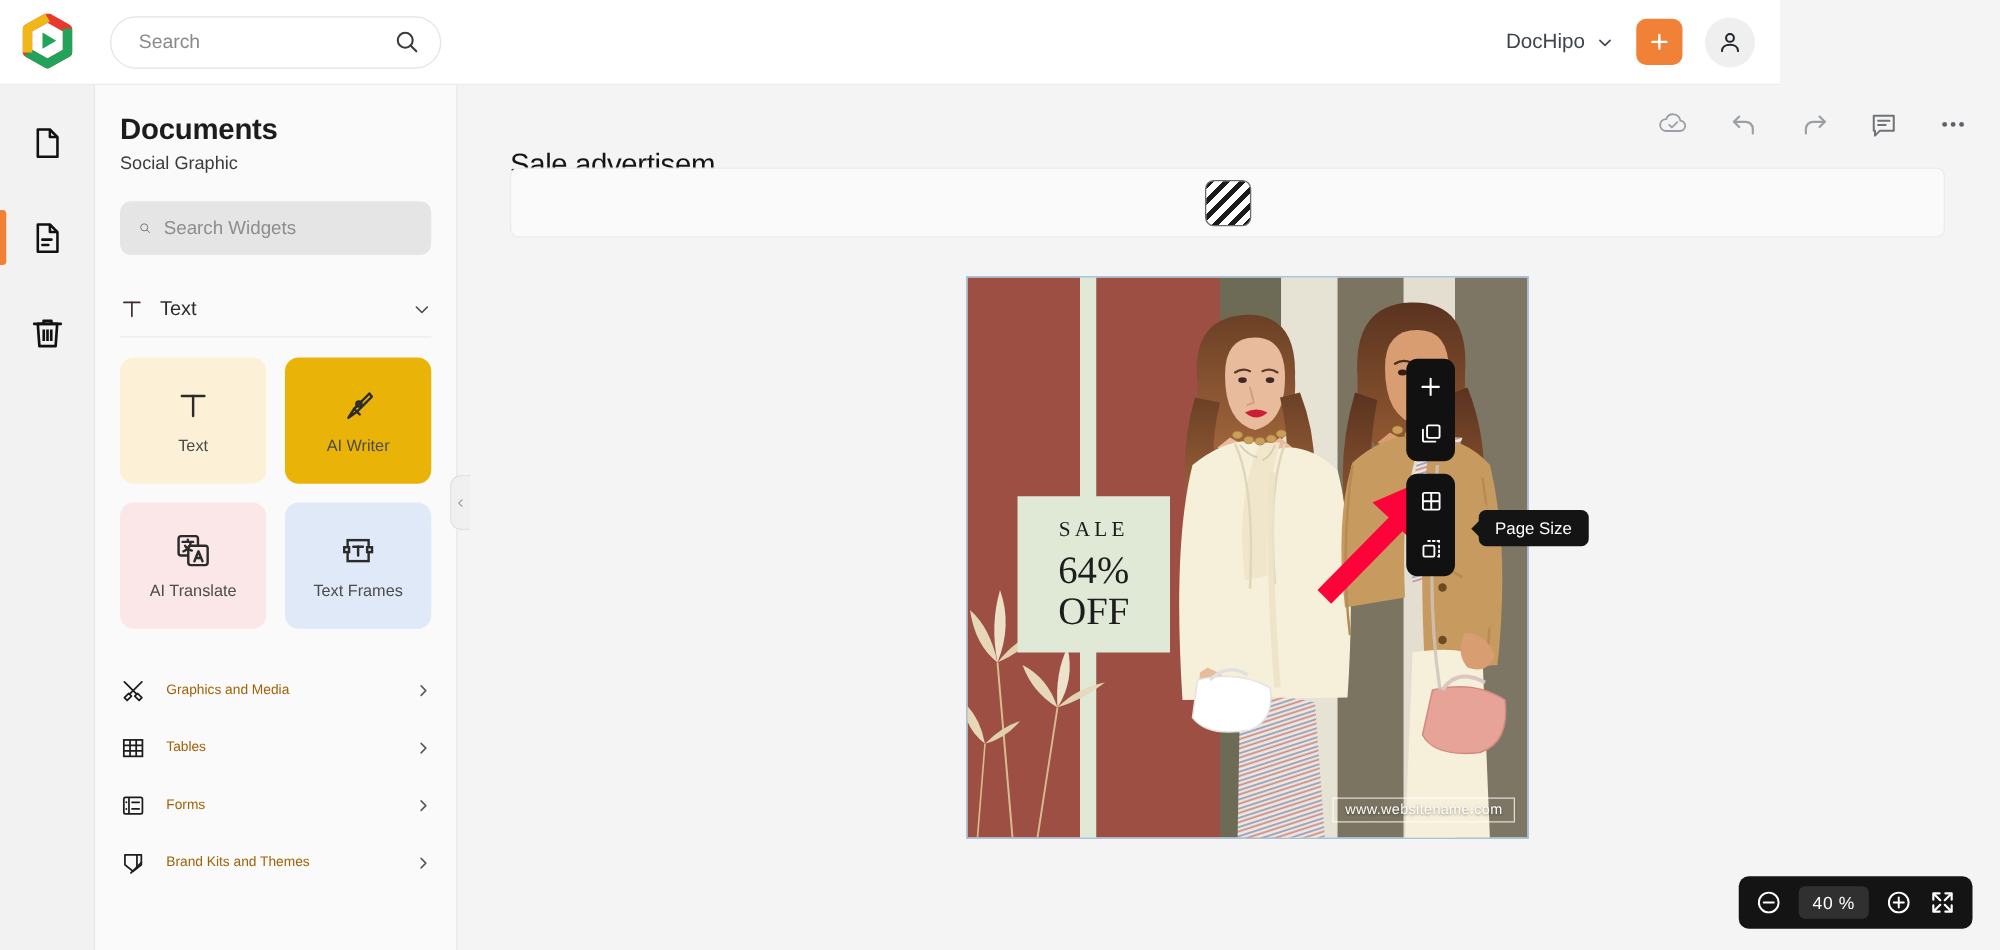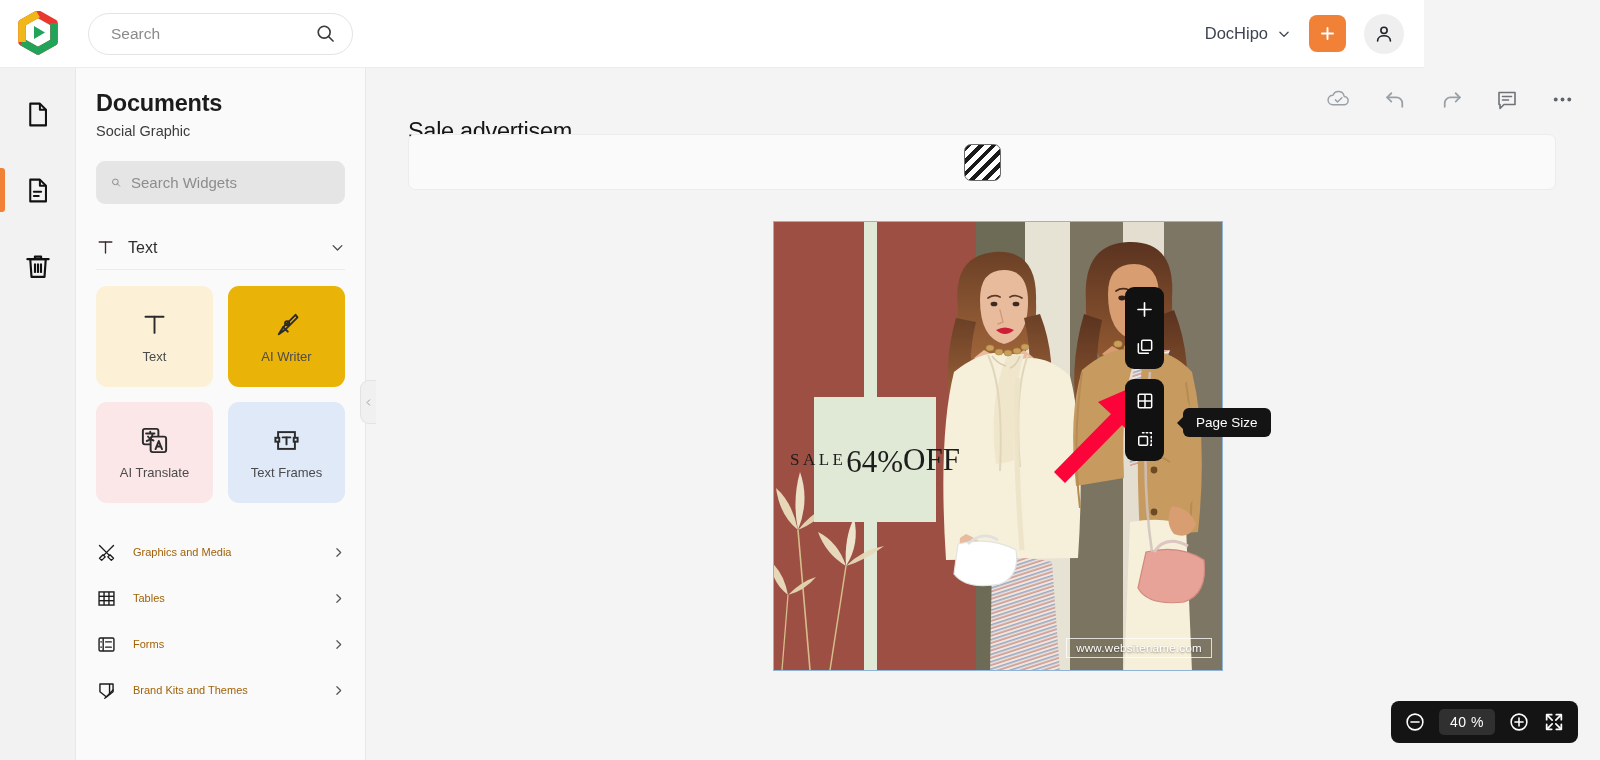--- a/index.html
+++ b/index.html
@@ -126,21 +126,21 @@
   .canvas {
     position: absolute; inset: 0; border: 1.5px solid #8fb4d8; overflow: hidden;
     background: #efefe9;
   }
   .stripes { position: absolute; inset: 0; display: flex; }
   .st { height: 100%; }
 
   .pampas { position: absolute; left: -6px; bottom: 0; width: 120px; height: 290px; }
   .sale-card {
     position: absolute; left: 40px; top: 175px; width: 122px; height: 125px;
-    background: #dfe9d6; display: flex; flex-direction: row;
+    background: #dfe9d6; display: flex; flex-direction: column;
     align-items: center; justify-content: center;
     font-family: "Liberation Serif", serif; color: #1d1d1d;
   }
   .sale-card .s1 { font-size: 17px; letter-spacing: 3.4px; }
   .sale-card .s2 { font-size: 31px; margin-top: 5px; line-height: 1.08; }
   .sale-card .s3 { font-size: 31px; line-height: 1.08; }
 
   .models { position: absolute; left: 118px; top: 0; width: 332px; height: 450px; }
 
   .site-url {

